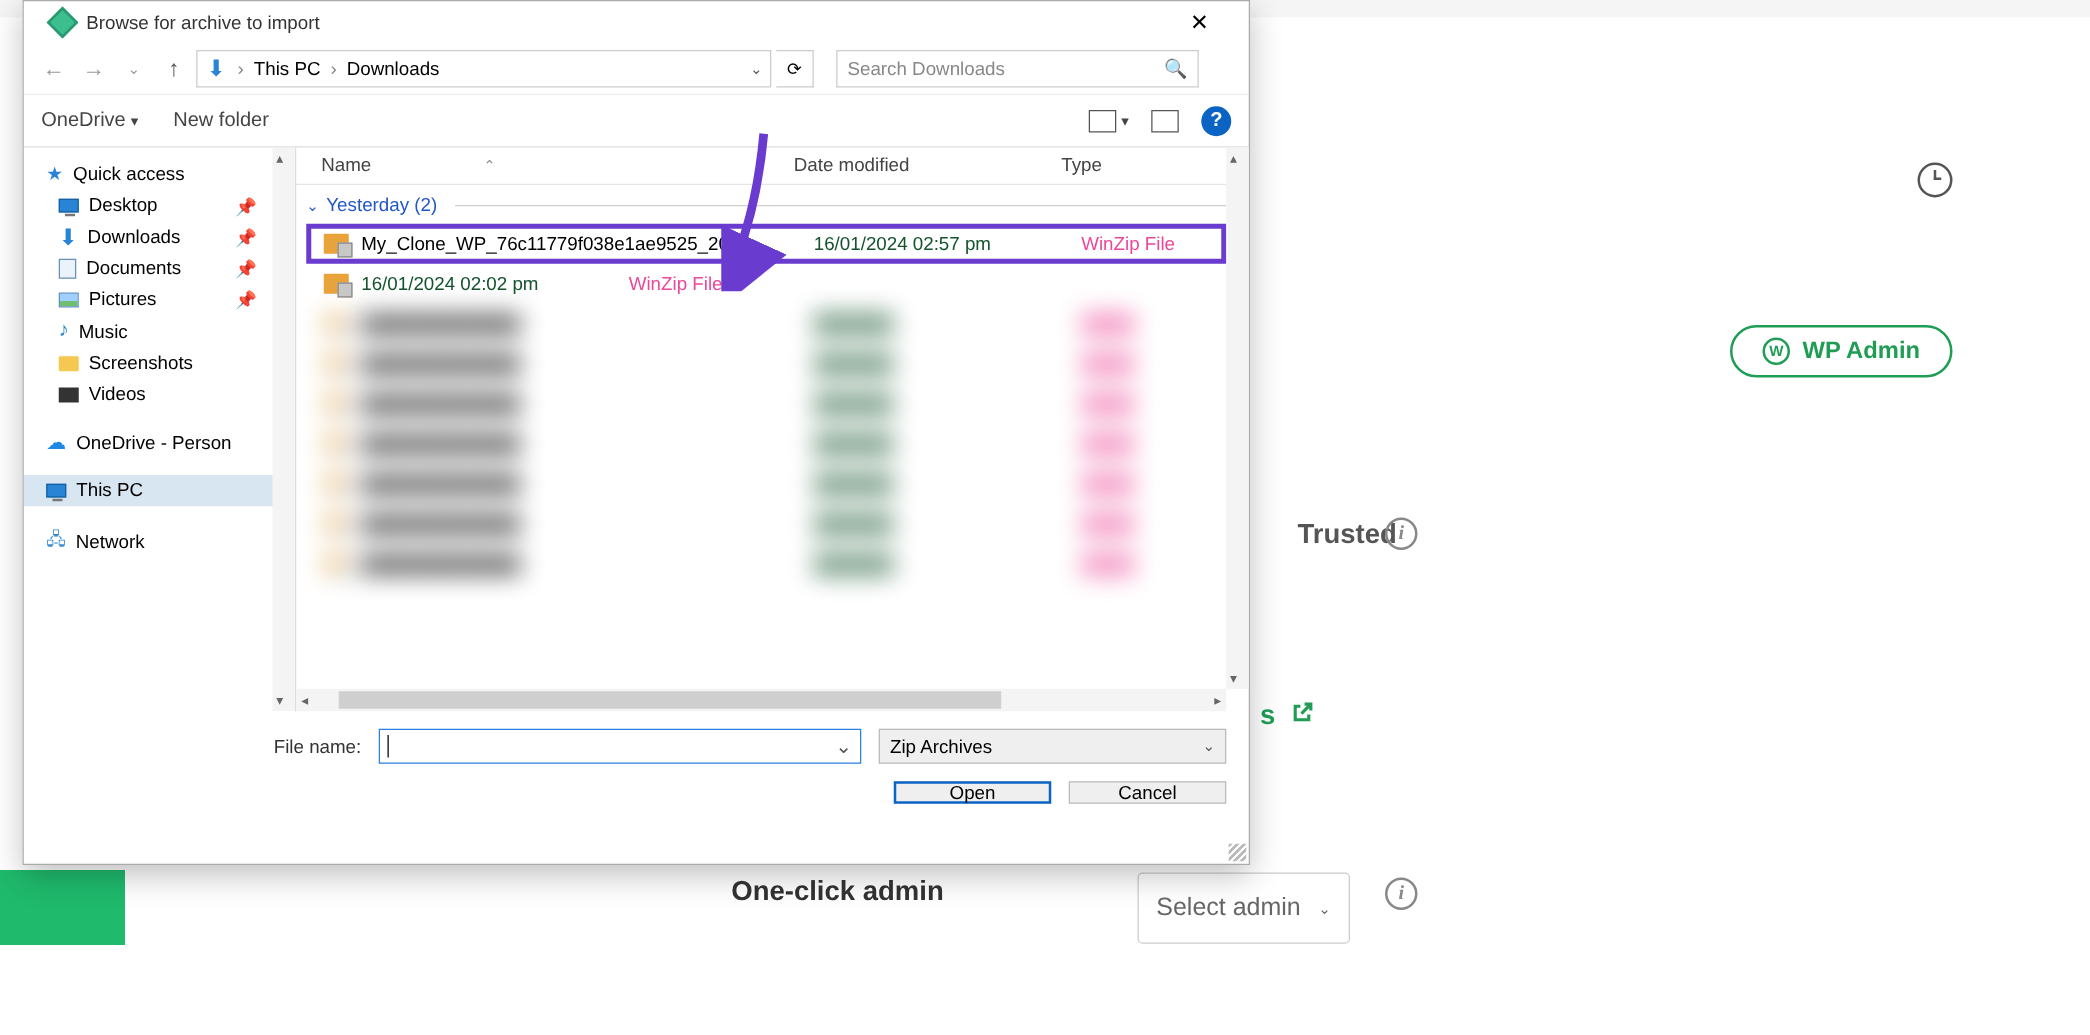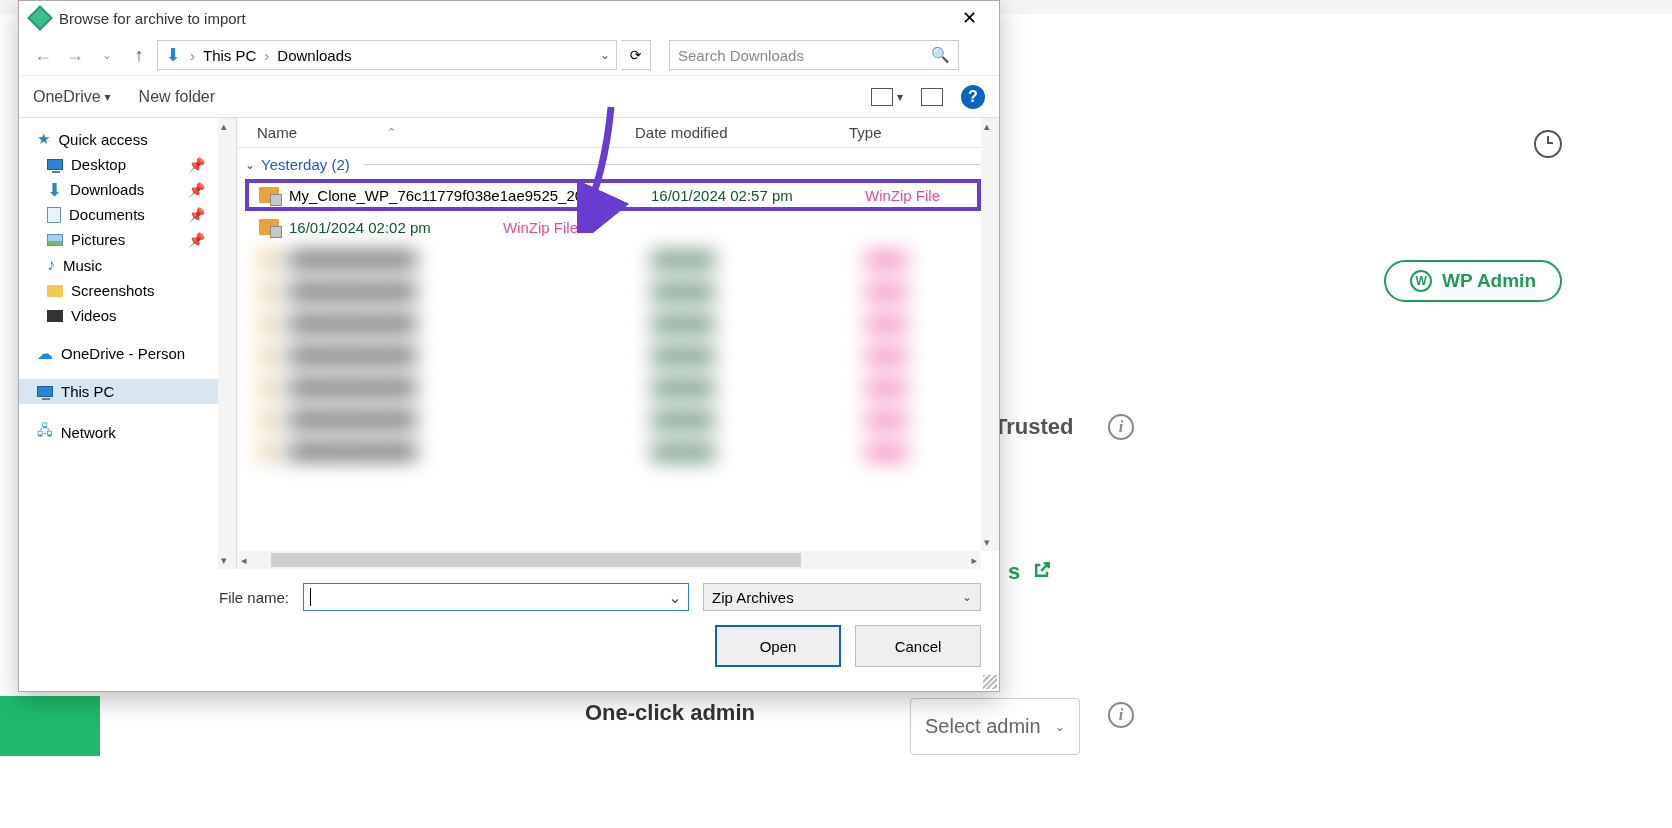--- a/index.html
+++ b/index.html
@@ -6,35 +6,35 @@
   body { width: 1672px; height: 828px; background: #fff; position: relative; overflow: hidden; }
 
   
   .bg { position: absolute; inset: 0; background: #fff; }
   .bg-topbar { position: absolute; top: 0; left: 0; right: 0; height: 14px; background: #f5f5f5; }
   .bg-clock { position: absolute; top: 130px; right: 110px; width: 28px; height: 28px; border: 2px solid #555; border-radius: 50%; }
   .bg-clock::after { content: ""; position: absolute; top: 4px; left: 11px; width: 2px; height: 8px; background: #555; }
   .bg-clock::before { content: ""; position: absolute; top: 10px; left: 11px; width: 6px; height: 2px; background: #555; }
   .bg-wpadmin { position: absolute; top: 260px; right: 110px; border: 2px solid #1f9d55; border-radius: 22px; padding: 8px 24px; display: flex; align-items: center; gap: 10px; color: #1f9d55; font-weight: 600; font-size: 19px; }
   .wp-logo { width: 22px; height: 22px; border: 2px solid #1f9d55; border-radius: 50%; display: inline-flex; align-items: center; justify-content: center; font-size: 12px; font-weight: 700; }
-  .bg-trusted { position: absolute; top: 414px; left: 994px; font-size: 22px; font-weight: 700; color: #555; }
+  .bg-trusted { position: absolute; top: 414px; left: 1038px; font-size: 22px; font-weight: 700; color: #555; }
   .bg-info1 { position: absolute; top: 414px; left: 1108px; width: 26px; height: 26px; border: 2px solid #888; border-radius: 50%; text-align: center; line-height: 22px; font-weight: 700; font-family: serif; color: #888; font-style: italic; }
   .bg-s { position: absolute; top: 559px; left: 1008px; font-size: 22px; color: #1f9d55; font-weight: 600; }
   .bg-ext { position: absolute; top: 560px; left: 1032px; width: 20px; height: 20px; }
   .bg-oneclick { position: absolute; top: 700px; left: 585px; font-size: 22px; font-weight: 700; color: #333; }
   .bg-toggle { position: absolute; top: 664px; left: 810px; width: 70px; height: 26px; background: #bbb; border-radius: 14px; display: flex; align-items: center; }
   .bg-toggle-knob { width: 20px; height: 20px; background: #fff; border-radius: 50%; margin-left: 4px; }
   .bg-toggle-txt { color: #fff; font-size: 14px; font-weight: 700; margin-left: 6px; }
   .bg-select { position: absolute; top: 698px; left: 910px; border: 1px solid #ccc; border-radius: 4px; padding: 16px 14px; font-size: 20px; color: #666; display: flex; align-items: center; gap: 14px; }
   .bg-info2 { position: absolute; top: 702px; left: 1108px; width: 26px; height: 26px; border: 2px solid #888; border-radius: 50%; text-align: center; line-height: 22px; font-weight: 700; font-family: serif; color: #888; font-style: italic; }
   .bg-greenbar { position: absolute; top: 696px; left: 0; width: 100px; height: 60px; background: #1fba6c; }
 
   
   .dialog { position: absolute; top: 0; left: 18px; width: 982px; height: 692px; background: #fff; border: 1px solid #aaa; box-shadow: 0 8px 24px rgba(0,0,0,.25); }
-  .titlebar { height: 34px; display: flex; align-items: center; padding: 0 12px; }
+  .titlebar { height: 34px; display: flex; align-items: center; padding: 0 22px; }
   .app-icon { width: 18px; height: 18px; background: #3bbf8f; transform: rotate(45deg); border: 2px solid #2a9870; margin-right: 10px; }
   .title { font-size: 15px; color: #333; }
   .close { margin-left: auto; font-size: 18px; padding: 4px 10px; cursor: pointer; }
 
   .navbar { height: 40px; display: flex; align-items: center; padding: 0 10px; gap: 4px; }
   .nav-btn { width: 28px; height: 28px; display: flex; align-items: center; justify-content: center; color: #999; font-size: 18px; }
   .nav-btn.active { color: #555; }
   .breadcrumb { flex: 1; height: 30px; border: 1px solid #ccc; display: flex; align-items: center; padding: 0 6px; gap: 8px; font-size: 15px; max-width: 460px; }
   .bc-icon { width: 18px; height: 18px; display: flex; align-items: center; justify-content: center; }
   .bc-sep { color: #888; }
@@ -97,21 +97,21 @@
 
   .footer { padding: 14px 18px 12px 0; display: flex; flex-direction: column; gap: 14px; }
   .footrow1 { display: flex; align-items: center; justify-content: flex-end; gap: 14px; }
   .fn-label { font-size: 15px; color: #333; }
   .fn-input { width: 386px; height: 28px; border: 1px solid #2a7de1; padding: 0 6px; display: flex; align-items: center; }
   .cursor { width: 1px; height: 18px; background: #000; }
   .fn-dd { width: 14px; text-align: center; color: #555; }
   .filter { width: 278px; height: 28px; border: 1px solid #bbb; background: #efefef; display: flex; align-items: center; padding: 0 8px; font-size: 15px; }
   .filter-dd { margin-left: auto; color: #555; }
   .footrow2 { display: flex; justify-content: flex-end; gap: 14px; }
-  .btn { width: 126px; height: 42px; border: 1px solid #bbb; background: #efefef; font-size: 15px; display: flex; align-items: center; justify-content: center; }
+  .btn { width: 126px; height: 18px; border: 1px solid #bbb; background: #efefef; font-size: 15px; display: flex; align-items: center; justify-content: center; }
   .btn.primary { border: 2px solid #0b64c4; }
   .resize-grip { position: absolute; right: 2px; bottom: 2px; width: 14px; height: 14px; background: repeating-linear-gradient(135deg, #bbb 0 2px, transparent 2px 4px); }
 
   .chev { font-size: 12px; }
 </style>
 </head>
 <body>
 
 <div class="bg">
   <div class="bg-topbar"></div>

